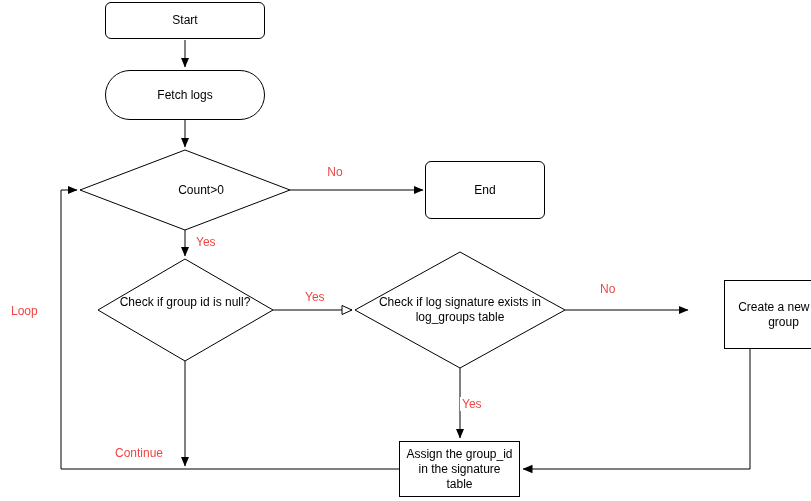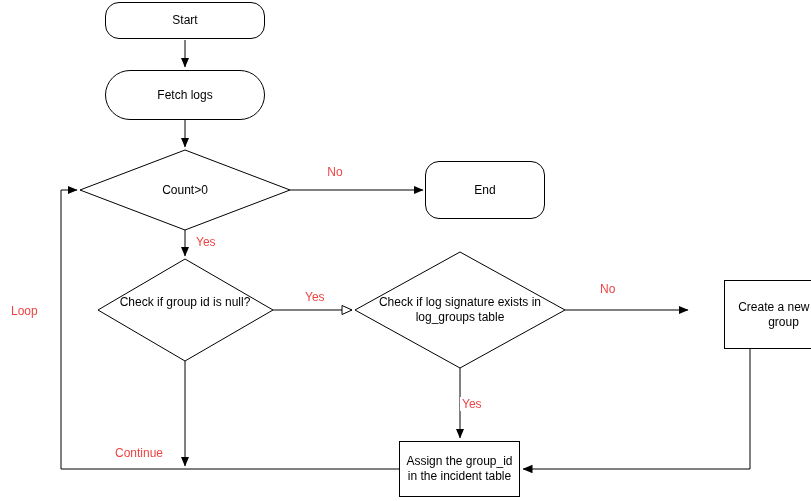--- a/index.html
+++ b/index.html
@@ -29,21 +29,21 @@
     border: 1px solid #000000;
     display: flex;
     align-items: center;
     justify-content: center;
     text-align: center;
     font-size: 12px;
     line-height: 15px;
     color: #000000;
     padding: 2px 4px;
   }
-  .rounded { border-radius: 14px; }
+  .rounded { border-radius: 6px; }
   .diamond-label {
     position: absolute;
     display: flex;
     align-items: center;
     justify-content: center;
     text-align: center;
     font-size: 12px;
     line-height: 15px;
     color: #000000;
     background: transparent;
@@ -93,23 +93,23 @@
   </svg>
 
   <div class="node rounded" style="left:105px; top:2px; width:160px; height:37px;">Start</div>
 
   <div class="node" style="left:105px; top:70px; width:160px; height:50px;border-radius:25px;">Fetch logs</div>
 
   <div class="node rounded" style="left:425px; top:161px; width:120px; height:58px;">End</div>
 
   <div class="node" style="left:690px; top:280px; width:119px; height:69px;margin-left:34px;">Create a new log group</div>
 
-  <div class="node" style="left:399px; top:441px; width:121px; height:56px;">Assign the group_id in the incident table</div>
+  <div class="node" style="left:399px; top:441px; width:121px; height:56px;">Assign the group_id in the signature table</div>
 
-  <div class="diamond-label" style="left:105px; top:180px; width:160px; height:20px;">Count&gt;0</div>
+  <div class="diamond-label" style="left:121px; top:180px; width:160px; height:20px;">Count&gt;0</div>
 
   <div class="diamond-label" style="left:100px; top:292px; width:170px; height:20px;">Check if group id is null?</div>
 
   <div class="diamond-label" style="left:355px; top:293px; width:210px; height:34px;">Check if log signature exists in log_groups table</div>
 
   <div class="edge-label" style="left:315px; top:165px; width:36px;">No</div>
 
   <div class="edge-label" style="left:194px; top:235px;">Yes</div>
 
   <div class="edge-label" style="left:303px; top:290px;">Yes</div>

